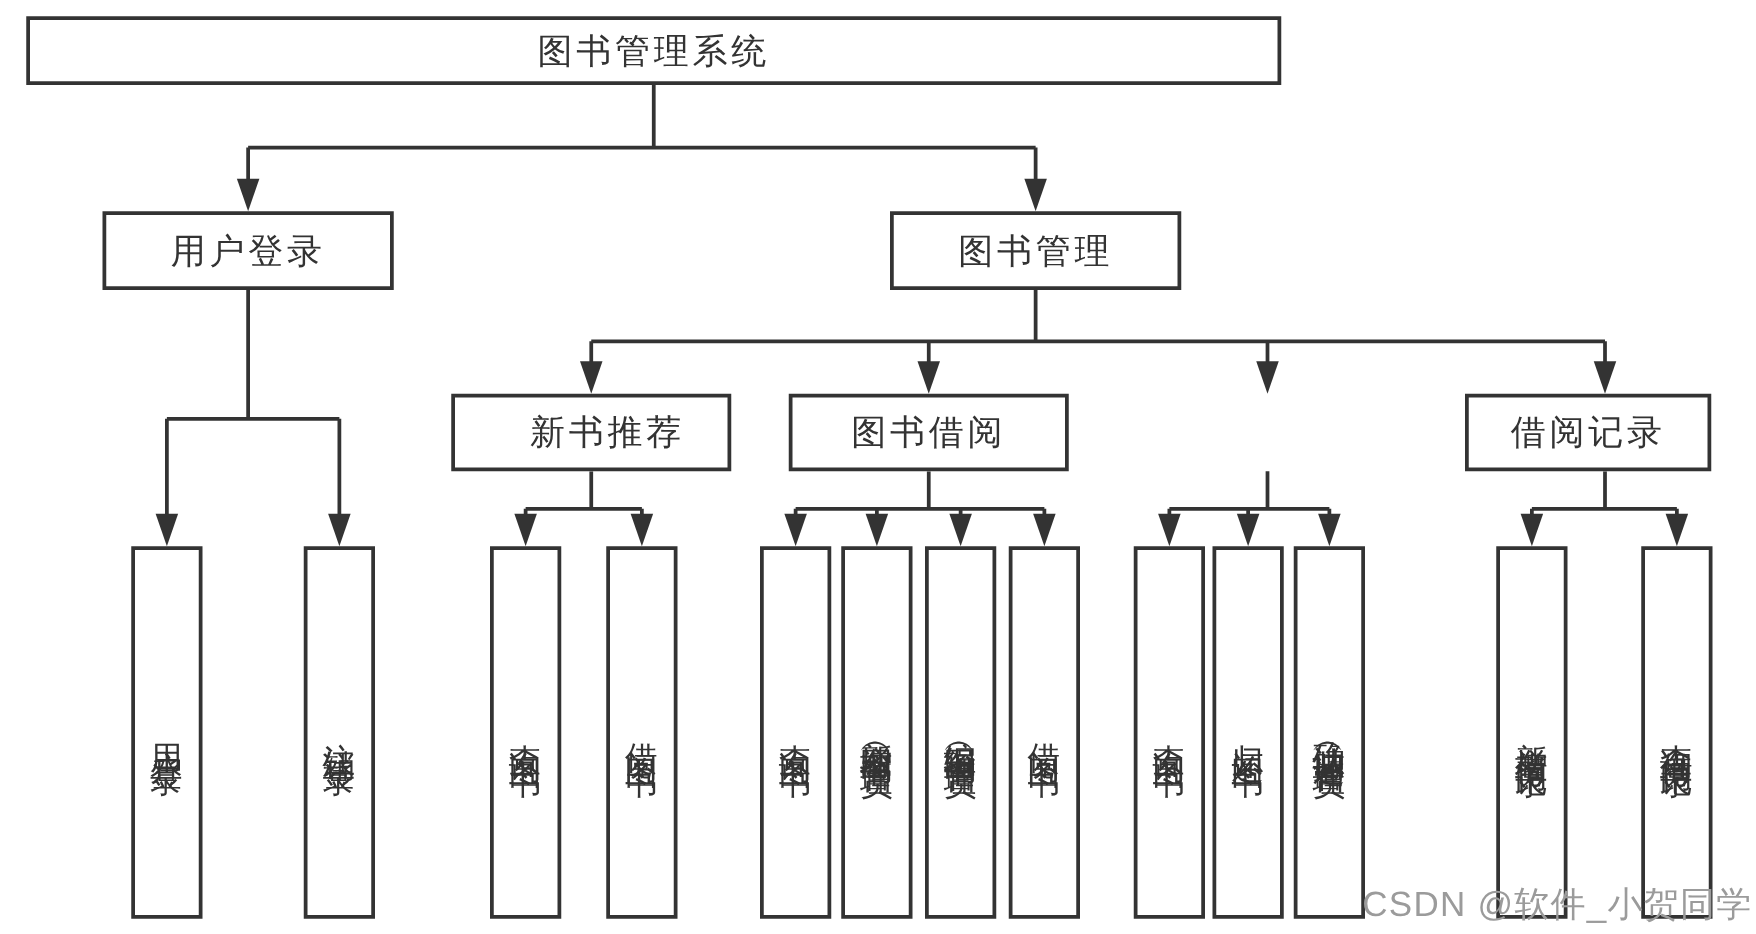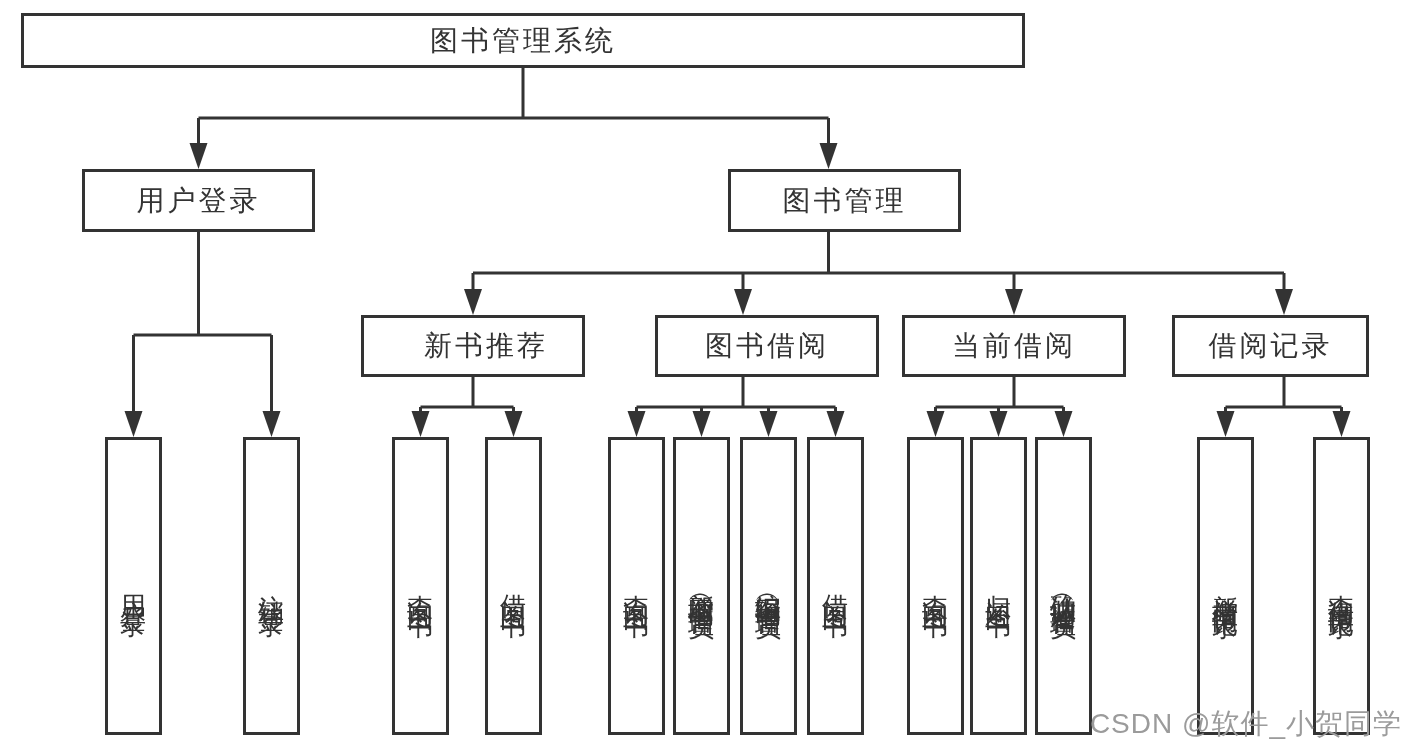--- a/index.html
+++ b/index.html
@@ -109,32 +109,29 @@
     <polygon points="1332.5,411 1350.5,411 1341.5,437"></polygon>
   </svg>
 
   <div class="node h-node" style="left:21px; top:13px; width:1004px; height:55px;">
     <span class="label">图书管理系统</span>
   </div>
 
   <div class="node h-node" style="left:82px; top:169px; width:233px; height:63px;">
     <span class="label">用户登录</span>
   </div>
-  <div class="node h-node" style="left:728px; top:169px; width:233px; height:63px;">
+  <div class="node h-node" style="left:712px; top:169px; width:233px; height:63px;">
     <span class="label">图书管理</span>
   </div>
 
   <div class="node h-node" style="left:361px; top:315px; width:224px; height:62px;padding-left:26px;">
     <span class="label">新书推荐</span>
   </div>
-  <div class="node h-node" style="left:631px; top:315px; width:224px; height:62px;margin-left:24px;">
+  <div class="node h-node" style="left:631px; top:315px; width:224px; height:62px;">
     <span class="label">图书借阅</span>
-  </div>
-  <div class="node h-node" style="left:902px; top:315px; width:224px; height:62px;">
-    <span class="label">当前借阅</span>
   </div>
   <div class="node h-node" style="left:1172px; top:315px; width:197px; height:62px;">
     <span class="label">借阅记录</span>
   </div>
 
   <div class="node v-node" style="left:105px; top:437px; width:57px; height:298px;">
     <span class="label">用户登录</span>
   </div>
   <div class="node v-node" style="left:243px; top:437px; width:57px; height:298px;">
     <span class="label">注销登录</span>

